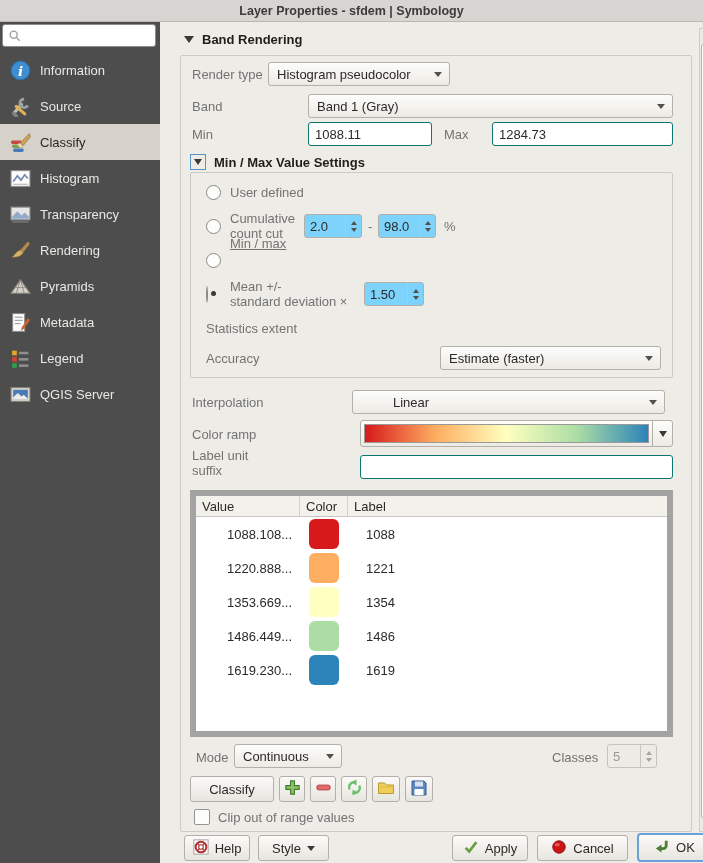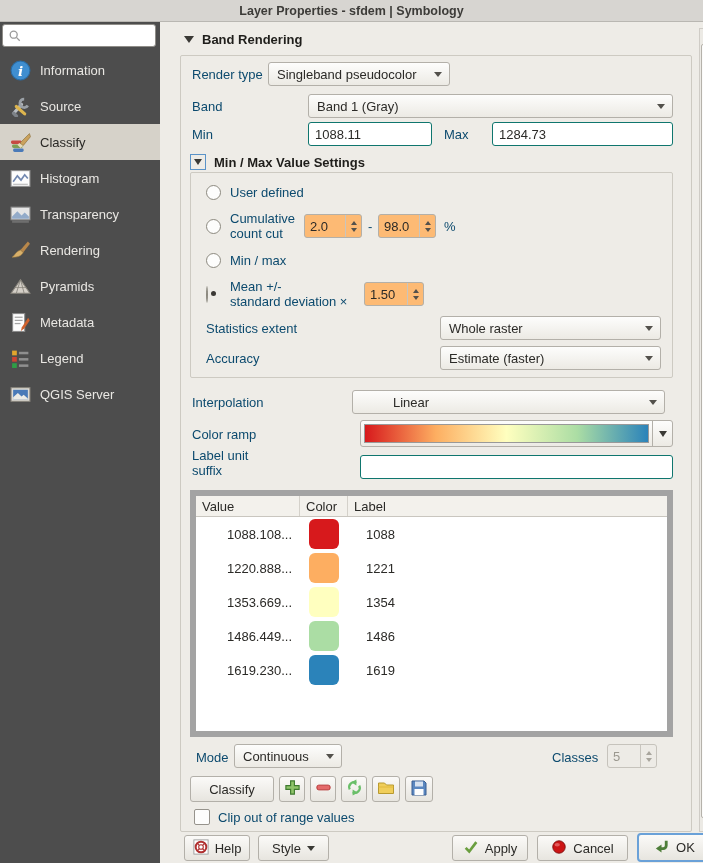--- a/index.html
+++ b/index.html
@@ -22,27 +22,27 @@
   .navitem{height:36px;display:flex;align-items:center;gap:9px;padding-left:9px;color:#e9e7e3;cursor:default;}
   .navitem.sel{background:#d6d2c9;color:#2a2926;}
   .navicon{width:22px;height:22px;display:flex;align-items:center;justify-content:center;flex:0 0 22px;}
 
   
   .main{left:160px;top:22px;width:543px;height:841px;background:#eeece7;margin-left:12px;}
   .sect{font-weight:bold;font-size:13px;color:#1f1e1b;display:flex;align-items:center;gap:8px;}
   .tri-down{width:0;height:0;border-left:5px solid transparent;border-right:5px solid transparent;border-top:7px solid #3a3935;}
   .focusbox{width:16px;height:16px;border:1px solid #5a93c8;display:flex;align-items:center;justify-content:center;box-sizing:border-box;}
   .gbox{border:1px solid #cdcac2;border-radius:2px;}
-  .lbl{color:#0c4a6e;}
+  .lbl{color:#737373;}
 
   .combo{height:24px;background:linear-gradient(#fdfdfc,#eceae4);border:1px solid #b3b0a9;border-radius:3px;
          display:flex;align-items:center;padding:0 20px 0 8px;}
   .combo .dn{position:absolute;right:7px;top:9px;width:0;height:0;border-left:4px solid transparent;border-right:4px solid transparent;border-top:5px solid #53514c;}
   .tinput{height:24px;background:#fff;border:1px solid #0f766e;border-radius:3px;padding:0 6px;display:flex;align-items:center;}
-  .spin{height:24px;background:#fdba74;border:1px solid #b3b0a9;border-radius:3px;display:flex;align-items:stretch;}
+  .spin{height:24px;background:#7dd3fc;border:1px solid #b3b0a9;border-radius:3px;display:flex;align-items:stretch;}
   .spin .sval{flex:1;display:flex;align-items:center;padding-left:5px;}
   .spinbtns{width:15px;border-left:1px solid #c8c5be;display:flex;flex-direction:column;align-items:center;justify-content:center;gap:3px;}
   .spinbtns .u{width:0;height:0;border-left:3.5px solid transparent;border-right:3.5px solid transparent;border-bottom:4.5px solid #53514c;}
   .spinbtns .d{width:0;height:0;border-left:3.5px solid transparent;border-right:3.5px solid transparent;border-top:4.5px solid #53514c;}
   .spin.disabled{background:#edebe6;border-color:#c6c3bc;color:#9b988f;}
   .spin.disabled .u{border-bottom-color:#a8a59d;} .spin.disabled .d{border-top-color:#a8a59d;}
 
   .radio{width:15px;height:15px;border-radius:50%;border:1px solid #8c897f;background:#fdfdfc;}
   .radio.on{position:relative;}
   .radio.on::after{content:'';position:absolute;left:4px;top:4px;width:5px;height:5px;border-radius:50%;background:#3b3935;}
@@ -219,21 +219,21 @@
     <span class="tri-down"></span>
     <span>Band Rendering</span>
   </div>
 
   
   <div class="abs gbox" style="left:8px;top:33px;width:512px;height:777px;"></div>
 
   
   <div class="abs lbl" style="left:20px;top:45px;">Render type</div>
   <div class="abs combo" style="left:96px;top:40px;width:182px;">
-    <span>Singleband pseudocolor</span>
+    <span>Histogram pseudocolor</span>
     <span class="dn"></span>
   </div>
 
   
   <div class="abs lbl" style="left:20px;top:77px;">Band</div>
   <div class="abs combo" style="left:136px;top:72px;width:365px;">
     <span>Band 1 (Gray)</span>
     <span class="dn"></span>
   </div>
 
@@ -280,42 +280,38 @@
     <span class="sval">98.0</span>
     <span class="spinbtns">
         <i class="u"></i>
         <i class="d"></i>
       </span>
   </div>
   <div class="abs lbl" style="left:272px;top:197px;">%</div>
 
   
   <span class="abs radio" style="left:34px;top:231px;"></span>
-  <div class="abs lbl" style="left:58px;top:231px;">Min / max</div>
+  <div class="abs lbl" style="left:58px;top:214px;text-decoration:underline;">Min / max</div>
 
   
   <span class="abs radio on" style="left:34px;top:265px;"></span>
   <div class="abs lbl" style="left:58px;top:257px;line-height:15px;">
     <div>Mean +/-</div>
     <div>standard deviation ×</div>
   </div>
   <div class="abs spin" style="left:192px;top:260px;width:60px;">
     <span class="sval">1.50</span>
     <span class="spinbtns">
         <i class="u"></i>
         <i class="d"></i>
       </span>
   </div>
 
   
   <div class="abs lbl" style="left:34px;top:299px;">Statistics extent</div>
-  <div class="abs combo" style="left:268px;top:294px;width:221px;">
-    <span>Whole raster</span>
-    <span class="dn"></span>
-  </div>
 
   
   <div class="abs lbl" style="left:34px;top:329px;">Accuracy</div>
   <div class="abs combo" style="left:268px;top:324px;width:221px;">
     <span>Estimate (faster)</span>
     <span class="dn"></span>
   </div>
 
   
   <div class="abs lbl" style="left:20px;top:373px;">Interpolation</div>

